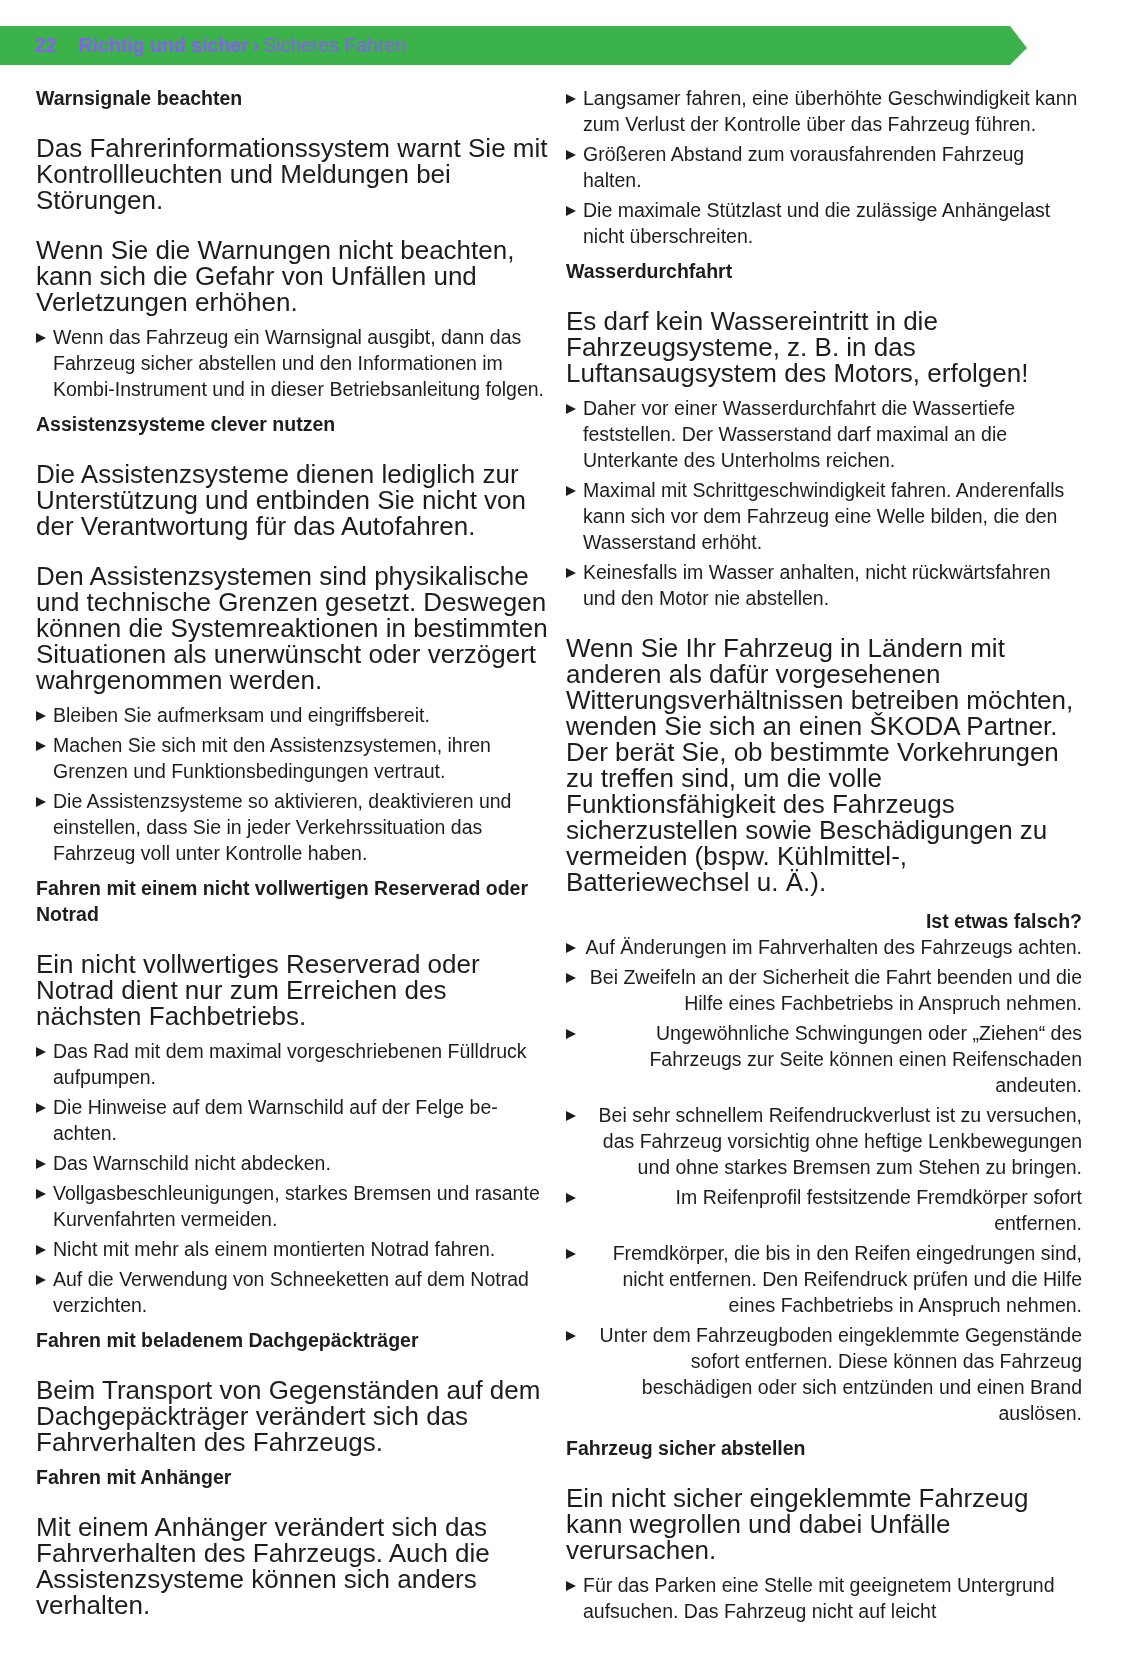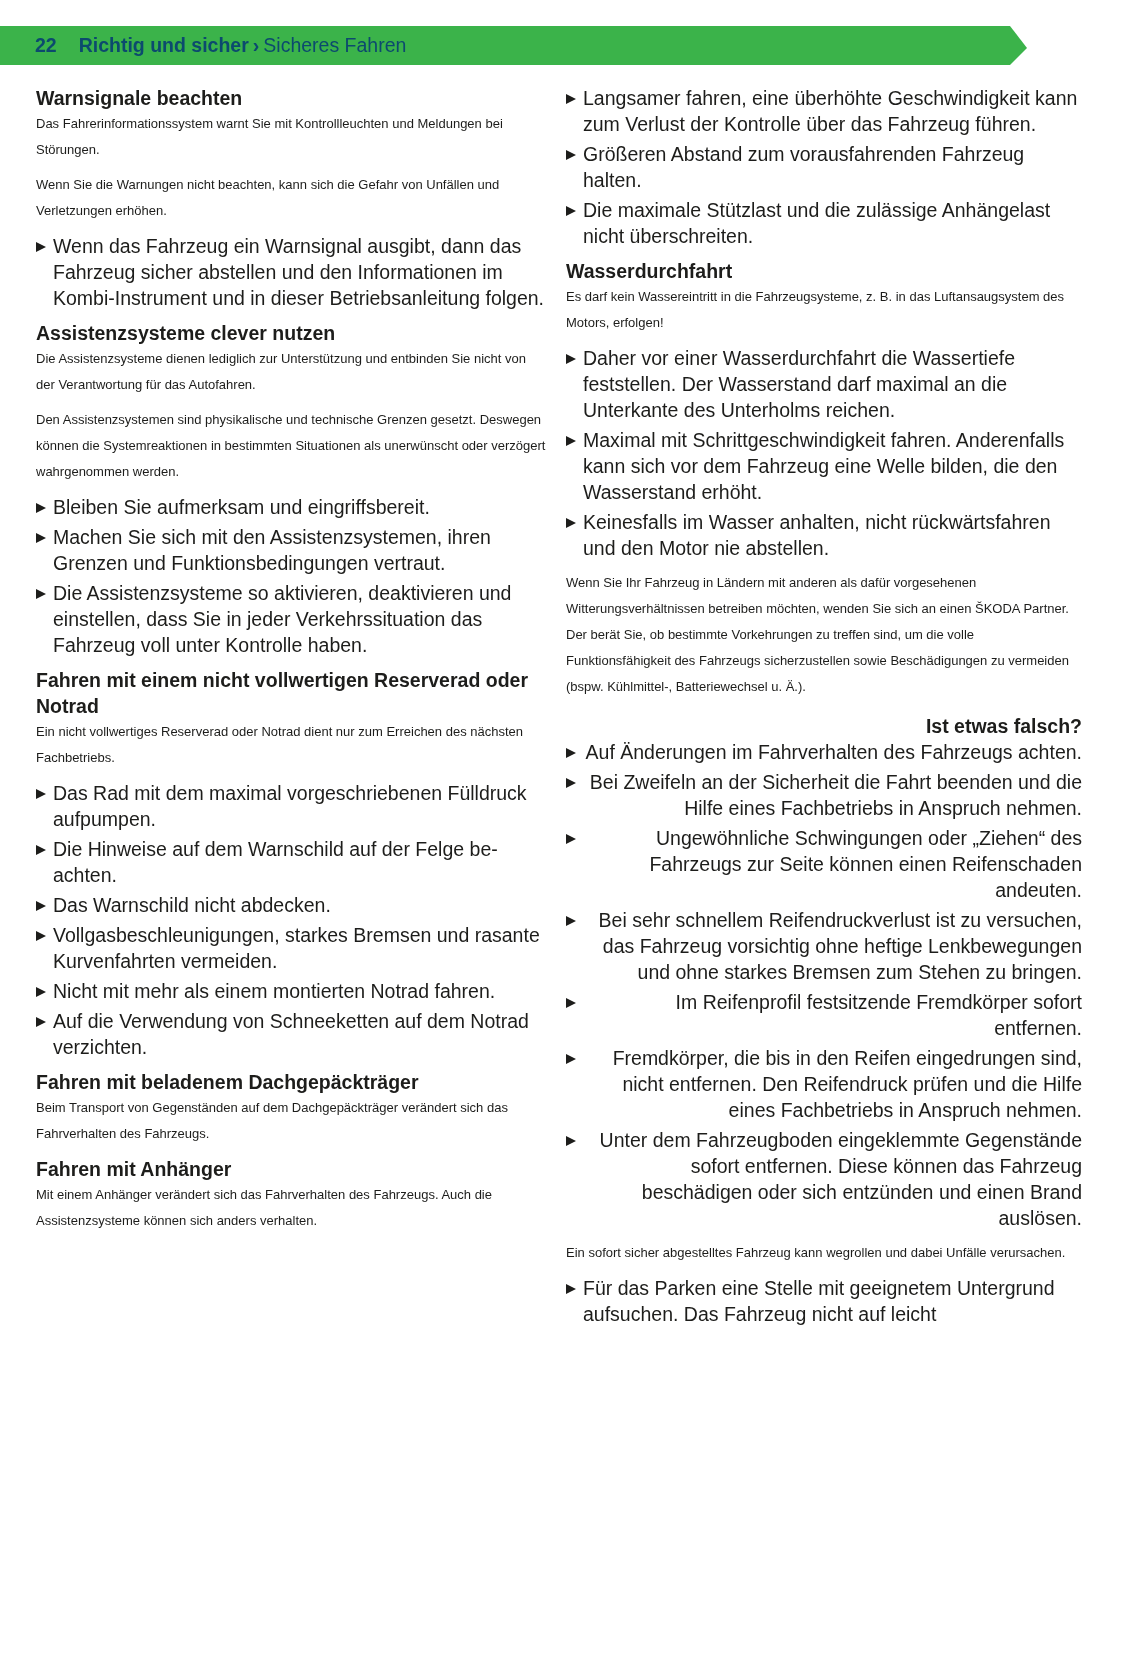--- a/index.html
+++ b/index.html
@@ -1,30 +1,30 @@
 <!DOCTYPE html>
 <html><head>
 <meta charset="utf-8">
 <style>
   html, body { margin: 0; padding: 0; background: #ffffff; }
   body { width: 1142px; height: 1654px; position: relative; overflow: hidden;
          font-family: "Liberation Sans", "DejaVu Sans", sans-serif; color: #1d1d1b; }
   .header { position: absolute; left: 0; top: 26px; width: 1100px; height: 39px; }
   .header svg { position: absolute; left: 0; top: 0; }
   .header-text { position: absolute; left: 35px; top: 0; height: 39px; line-height: 39px;
-                 color: #0c4a6e; font-size: 19.5px; white-space: nowrap; }
+                 color: #8b5cf6; font-size: 19.5px; white-space: nowrap; }
   .page-num { font-weight: bold; margin-right: 22px; }
   .chapter { font-weight: bold; }
   .sep { font-weight: bold; margin: 0 4px; }
   .column { position: absolute; top: 85px; width: 512px; }
   .col-left { left: 36px; }
   .col-right { left: 566px; width: 516px; }
   .section { margin-bottom: 9px; }
   .heading { font-weight: bold; font-size: 19.5px; line-height: 26px; }
-  .para { font-size: 13px; line-height: 26px; margin-bottom: 9px; }
+  .para { font-size: 26px; line-height: 26px; margin-bottom: 9px; margin-top: 24px; }
   .para:last-child { margin-bottom: 0; }
   .bullets { list-style: none; margin: 0 0 9px 0; padding: 0; }
   .bullets li { position: relative; padding-left: 17px; font-size: 19.5px; line-height: 26px; margin-bottom: 4px; }
   .bullets li .tri { position: absolute; left: 0; top: 9px; width: 0; height: 0;
                      border-top: 5.5px solid transparent; border-bottom: 5.5px solid transparent;
                      border-left: 10px solid #1d1d1b; }
   .gap-lg { margin-top: 13px; text-align: right; }
 </style>
 </head>
 <body>
@@ -112,18 +112,19 @@
       <li><span class="tri"></span><span>Bei Zweifeln an der Sicherheit die Fahrt beenden und die Hilfe eines Fachbetriebs in Anspruch neh­men.</span></li>
       <li><span class="tri"></span><span>Ungewöhnliche Schwingungen oder „Ziehen“ des Fahrzeugs zur Seite können einen Reifenschaden andeuten.</span></li>
       <li><span class="tri"></span><span>Bei sehr schnellem Reifendruckverlust ist zu versu­chen, das Fahrzeug vorsichtig ohne heftige Lenk­bewegungen und ohne starkes Bremsen zum Ste­hen zu bringen.</span></li>
       <li><span class="tri"></span><span>Im Reifenprofil festsitzende Fremdkörper sofort entfernen.</span></li>
       <li><span class="tri"></span><span>Fremdkörper, die bis in den Reifen eingedrungen sind, nicht entfernen. Den Reifendruck prüfen und die Hilfe eines Fachbetriebs in Anspruch nehmen.</span></li>
       <li><span class="tri"></span><span>Unter dem Fahrzeugboden eingeklemmte Gegen­stände sofort entfernen. Diese können das Fahr­zeug beschädigen oder sich entzünden und einen Brand auslösen.</span></li>
     </ul>
   </div>
 
   <div class="section">
-    <div class="para">Ein sofort sicher abgestelltes Fahrzeug kann wegrol­len und dabei Unfälle verursachen.</div>
+    <div class="heading">Fahrzeug sicher abstellen</div>
+    <div class="para">Ein nicht sicher eingeklemmte Fahrzeug kann wegrol­len und dabei Unfälle verursachen.</div>
     <ul class="bullets">
       <li><span class="tri"></span><span>Für das Parken eine Stelle mit geeignetem Unter­grund aufsuchen. Das Fahrzeug nicht auf leicht</span></li>
     </ul>
   </div>
 </div>
 
 </body></html>

